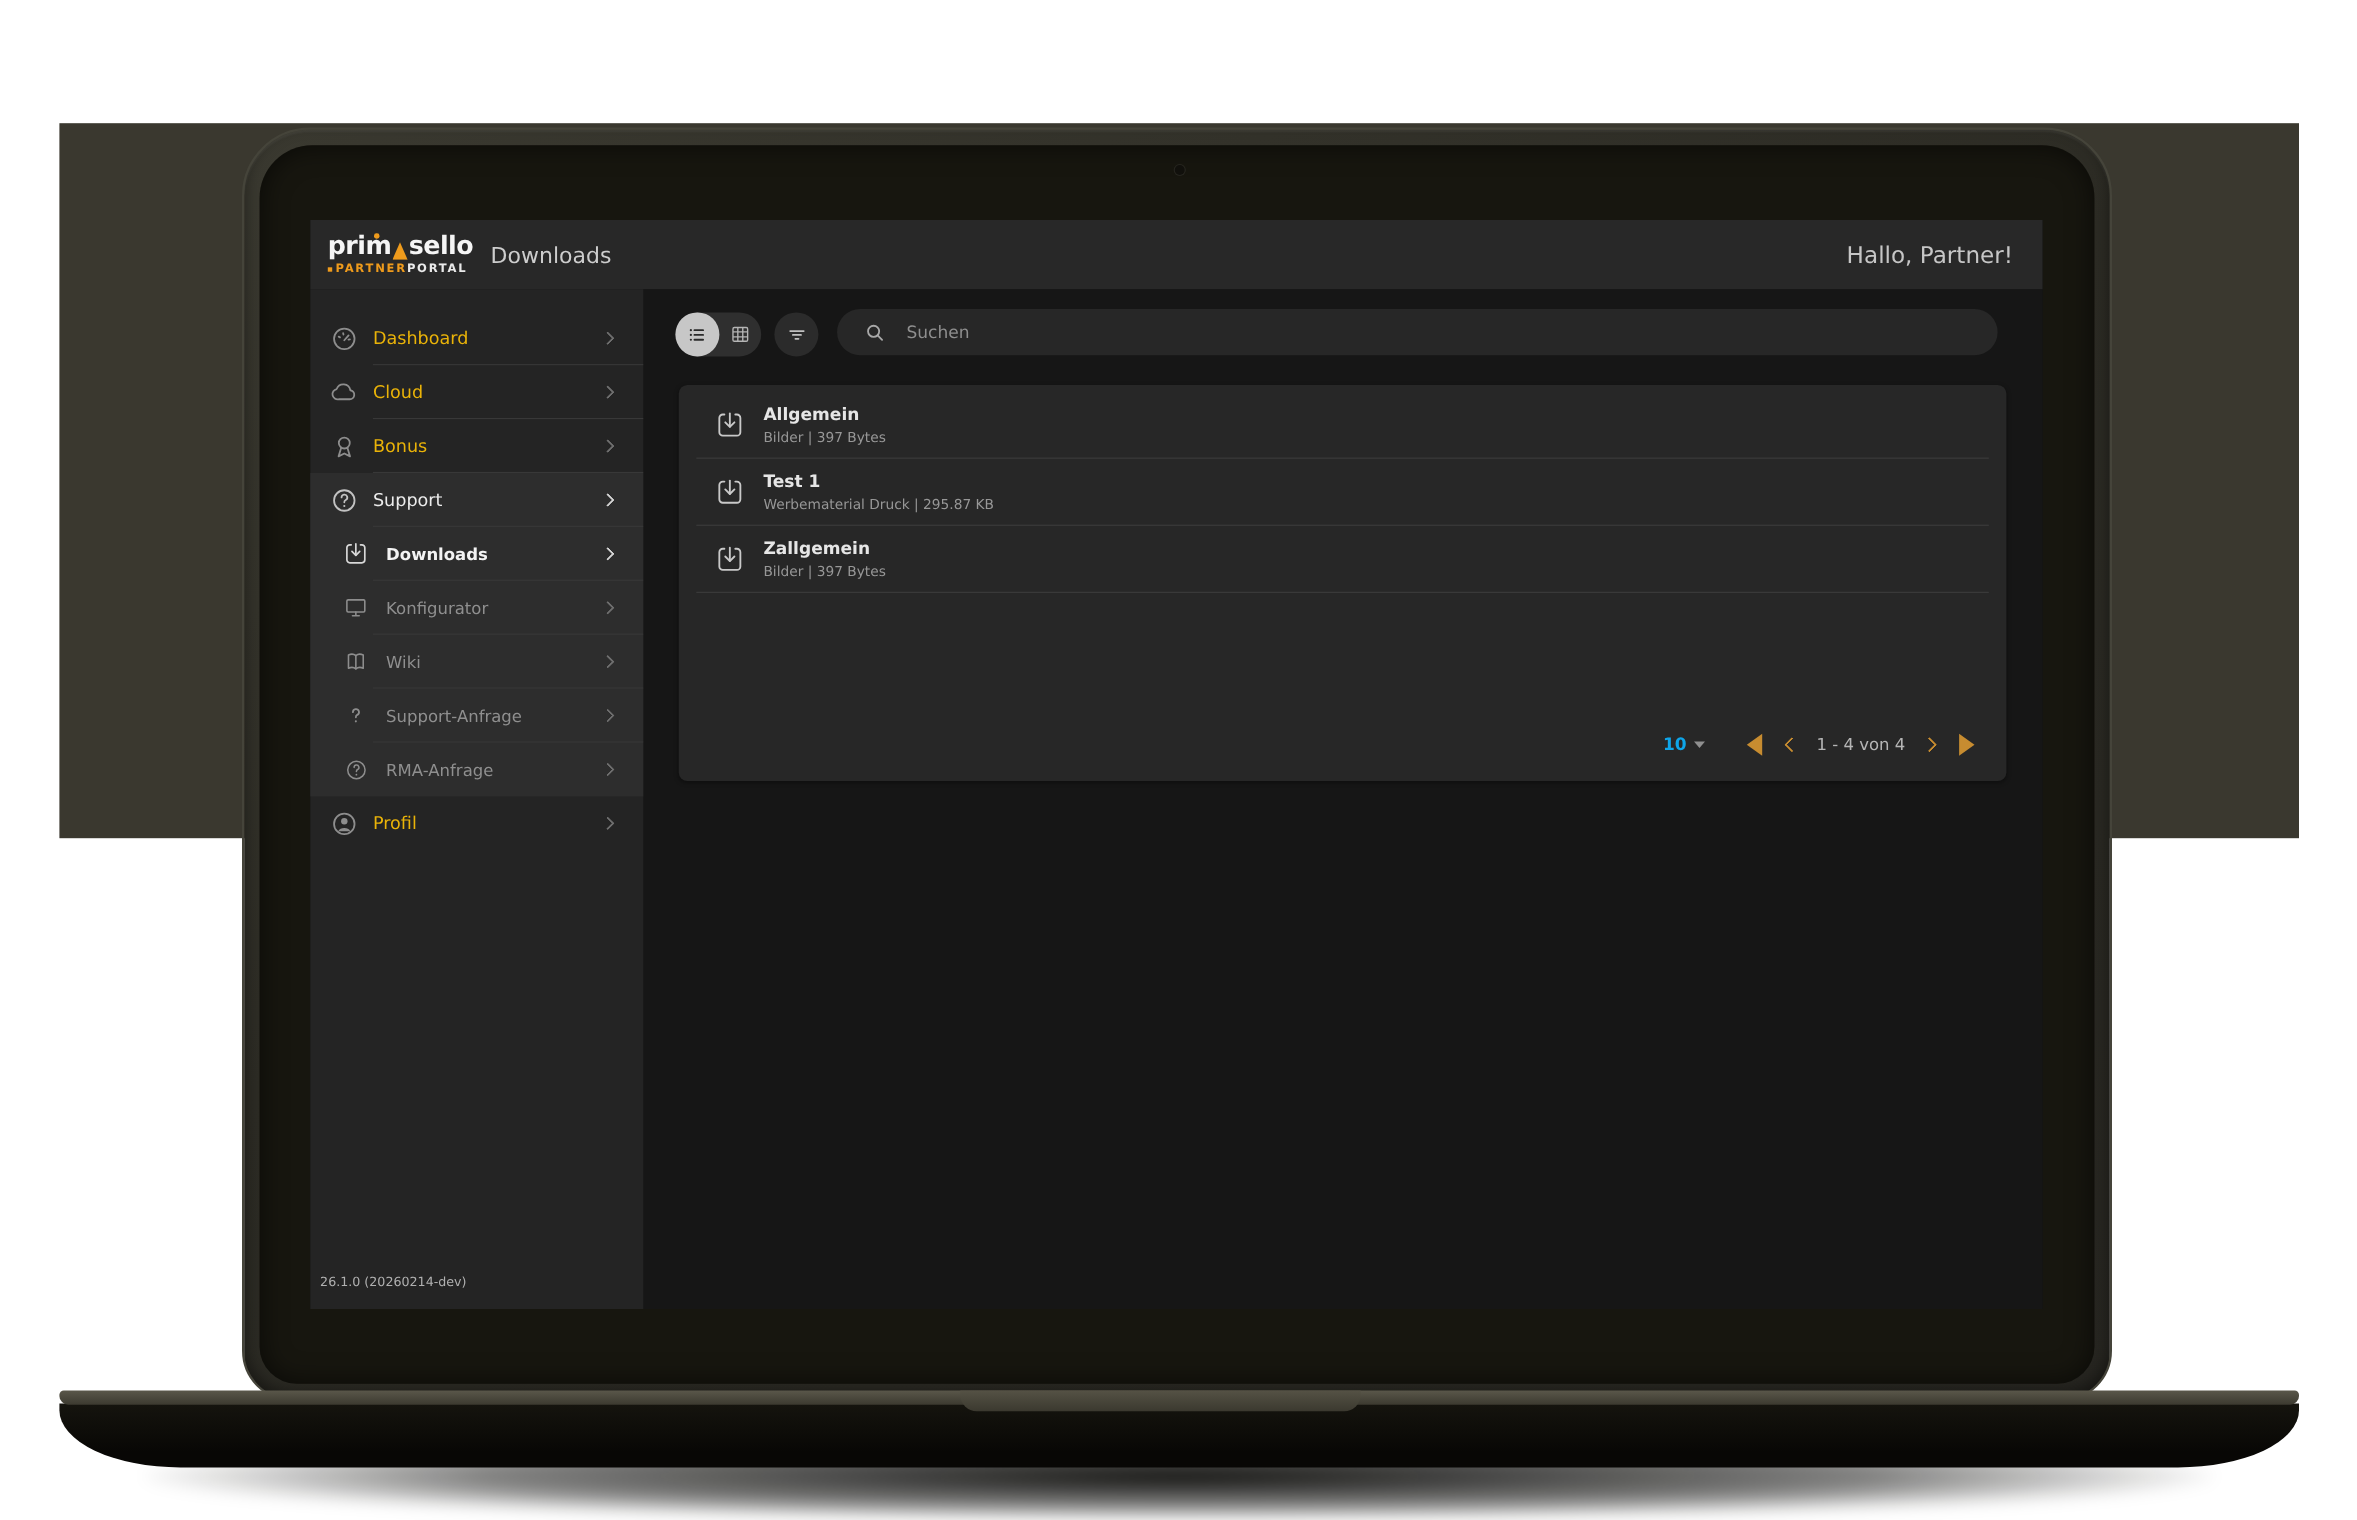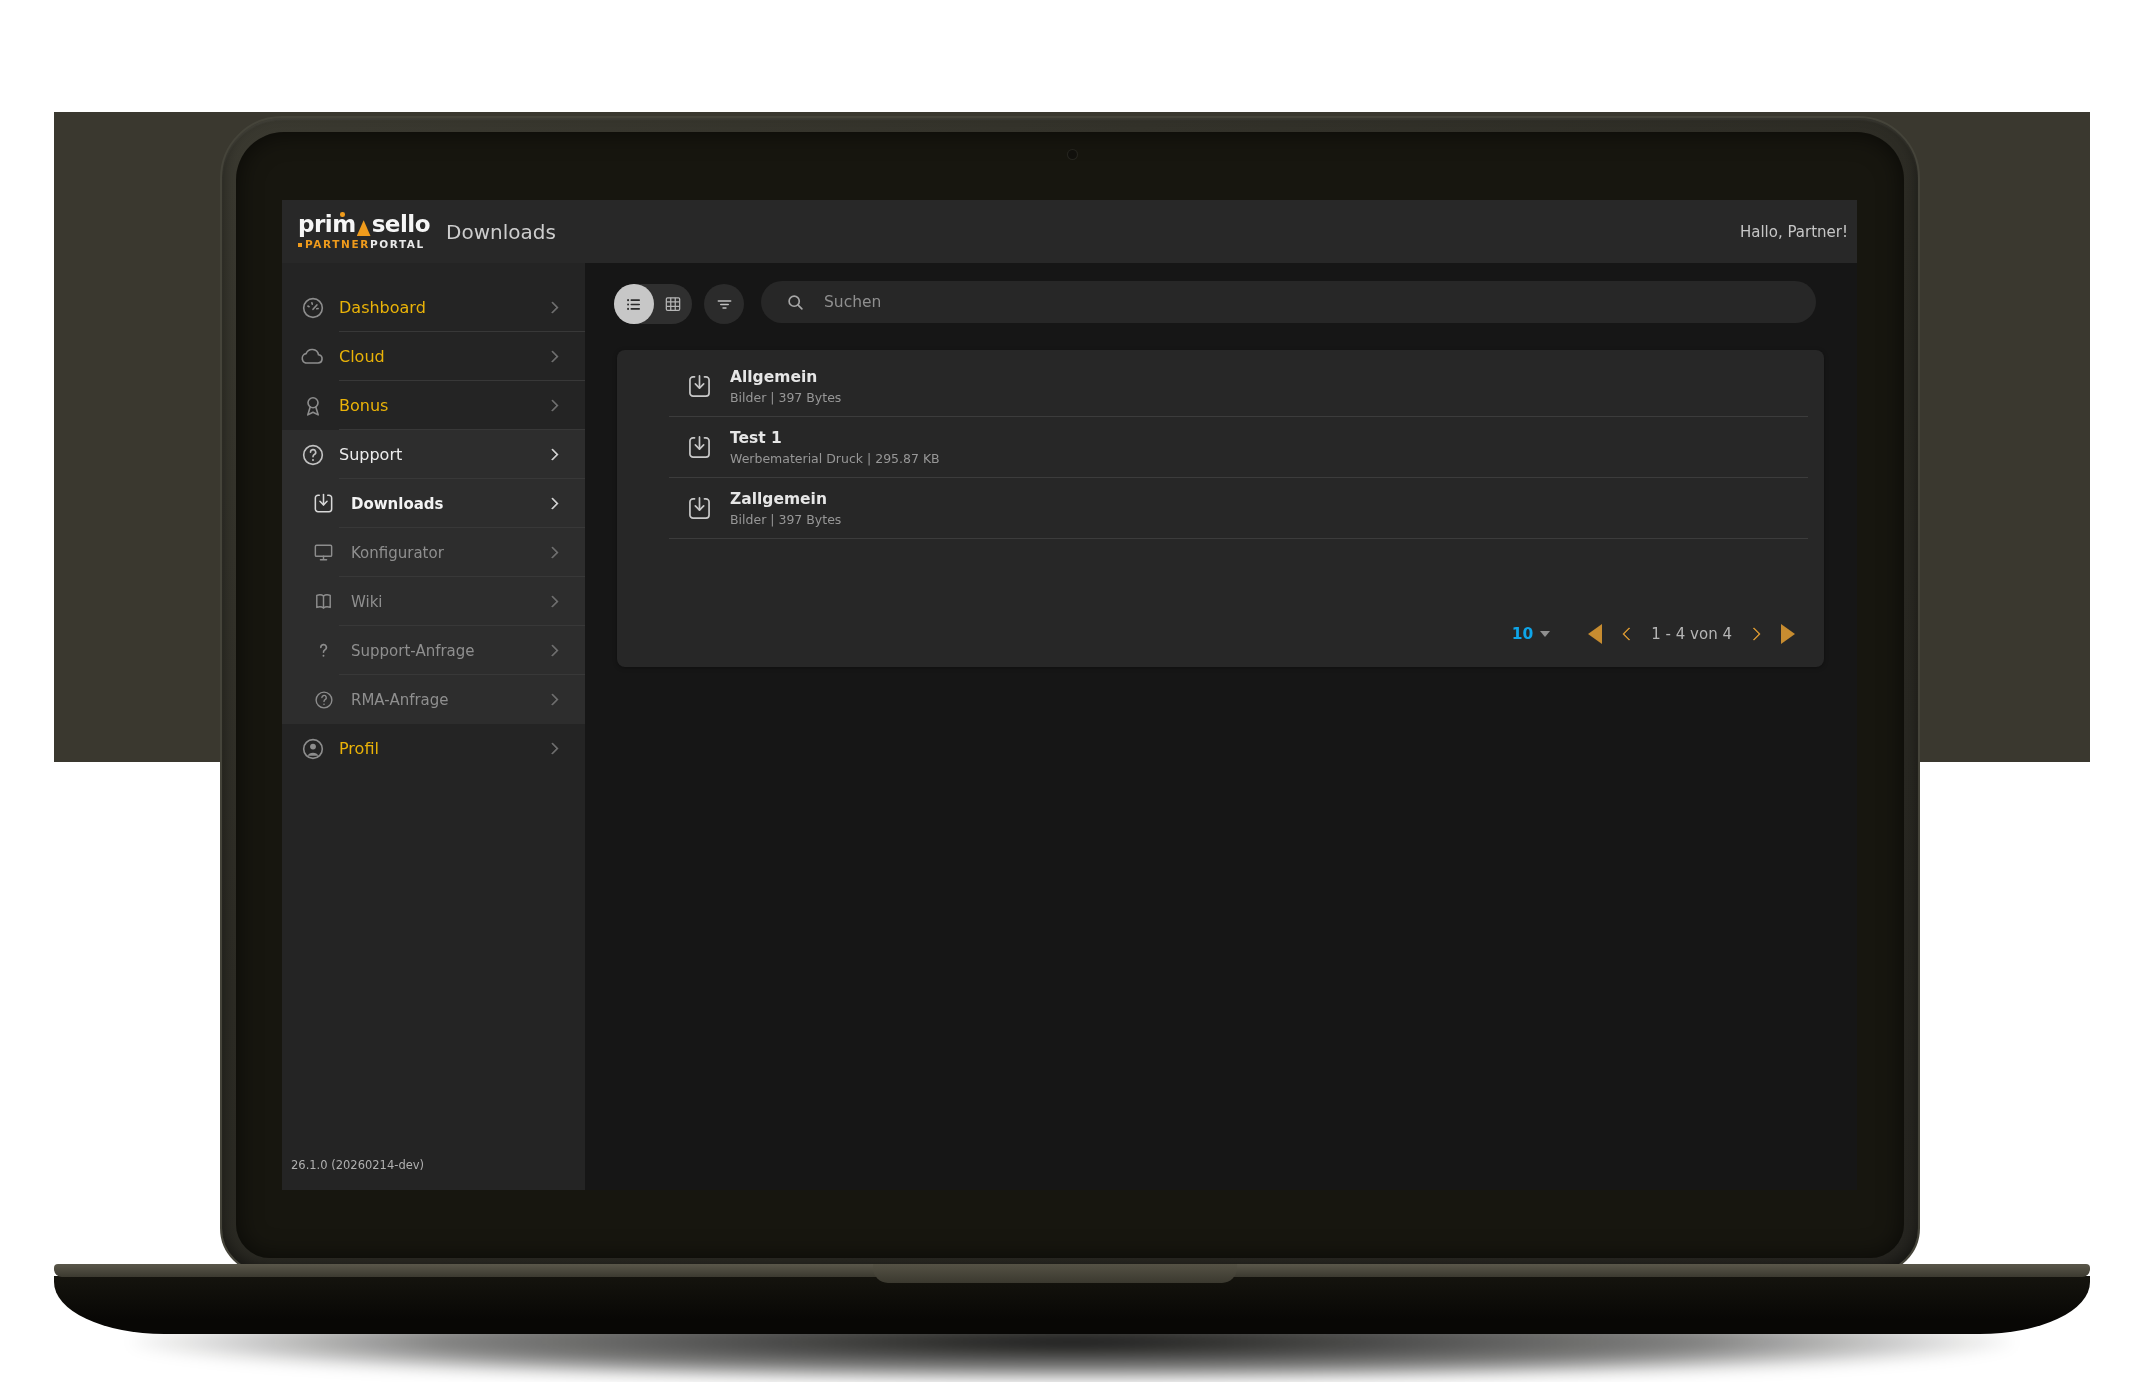--- a/index.html
+++ b/index.html
@@ -49,21 +49,21 @@
                  letter-spacing:-0.5px; display:flex; align-items:baseline; }
   .i-dot { position:absolute; left:42px; top:-1px; width:4.5px; height:4.5px; border-radius:50%;
            background:#ef9b1c; }
   .logo-tri { display:inline-block; width:15px; height:16px; margin:0 1px;
               background:#ef9b1c; clip-path:polygon(50% 0,100% 100%,0 100%); align-self:flex-end; }
   .brand-line2 { margin-top:3px; font-size:10.5px; font-weight:bold; letter-spacing:1.6px;
                  display:flex; align-items:center; }
   .sq-dot { width:4px; height:4px; background:#ef9b1c; margin-right:3px; }
   .tag-left { color:#ef9b1c; } .tag-right { color:#e9e9e9; }
   .page-title { margin-left:16px; font-size:20px; color:#cdcdcd; }
-  .greeting { margin-left:auto; margin-right:9px; font-size:15px; color:#c6c6c6; }
+  .greeting { margin-left:auto; margin-right:27px; font-size:21px; color:#c6c6c6; }
 
   
   .sidebar { position:absolute; left:0; top:63px; width:303px; height:927px; background:#242424;
              padding-top:20px; }
   .nav-group { background:#2d2d2d; }
   .nav-row { position:relative; height:49px; display:flex; align-items:center; cursor:pointer; }
   .nav-row::after { content:""; position:absolute; left:57px; right:0; bottom:0; height:1px;
                     background:#383838; }
   .nav-row.no-div::after { display:none; }
   .nav-icon { width:26px; height:26px; margin-left:18px; color:#8d8d8d; flex:none;
@@ -94,22 +94,22 @@
                 background:#2b2b2b; display:flex; align-items:center; justify-content:center;
                 color:#c0c0c0; cursor:pointer; }
   .search { position:absolute; left:176px; top:18px; width:1055px; height:42px; border-radius:23px;
             background:#272727; display:flex; align-items:center; }
   .search-icon { margin-left:24px; color:#a8a8a8; width:21px; height:21px; flex:none; }
   .search input { flex:1; margin:0 24px 0 18px; background:transparent; border:none; outline:none;
                   font-family:inherit; font-size:15.5px; color:#cfcfcf; }
   .search input::placeholder { color:#8f8f8f; opacity:1; }
 
   
-  .panel { position:absolute; left:32px; top:87px; width:1207px; height:317px; background:#272727;
-           border-radius:8px; box-shadow:0 1px 4px rgba(0,0,0,.35); padding-top:6px;padding-left:36px; }
+  .panel { position:absolute; left:32px; top:87px; width:1207px; height:360px; background:#272727;
+           border-radius:8px; box-shadow:0 1px 4px rgba(0,0,0,.35); padding-top:6px; }
   .dl-row { position:relative; height:61px; display:flex; align-items:center; cursor:pointer; }
   .dl-row::after { content:""; position:absolute; left:16px; right:16px; bottom:0; height:1px;
                    background:#3c3c3c; }
   .dl-icon { width:27px; height:27px; margin-left:33px; color:#c9c9c9; flex:none; }
   .dl-text { margin-left:17px; }
   .dl-title { font-size:15.5px; font-weight:600; color:#e6e6e6; line-height:19px; }
   .dl-meta { font-size:12.5px; color:#979797; margin-top:3px; }
 
   .pagination { position:absolute; left:0; right:0; bottom:0; height:66px; display:flex;
                 align-items:center; justify-content:flex-end; padding-right:29px; }

